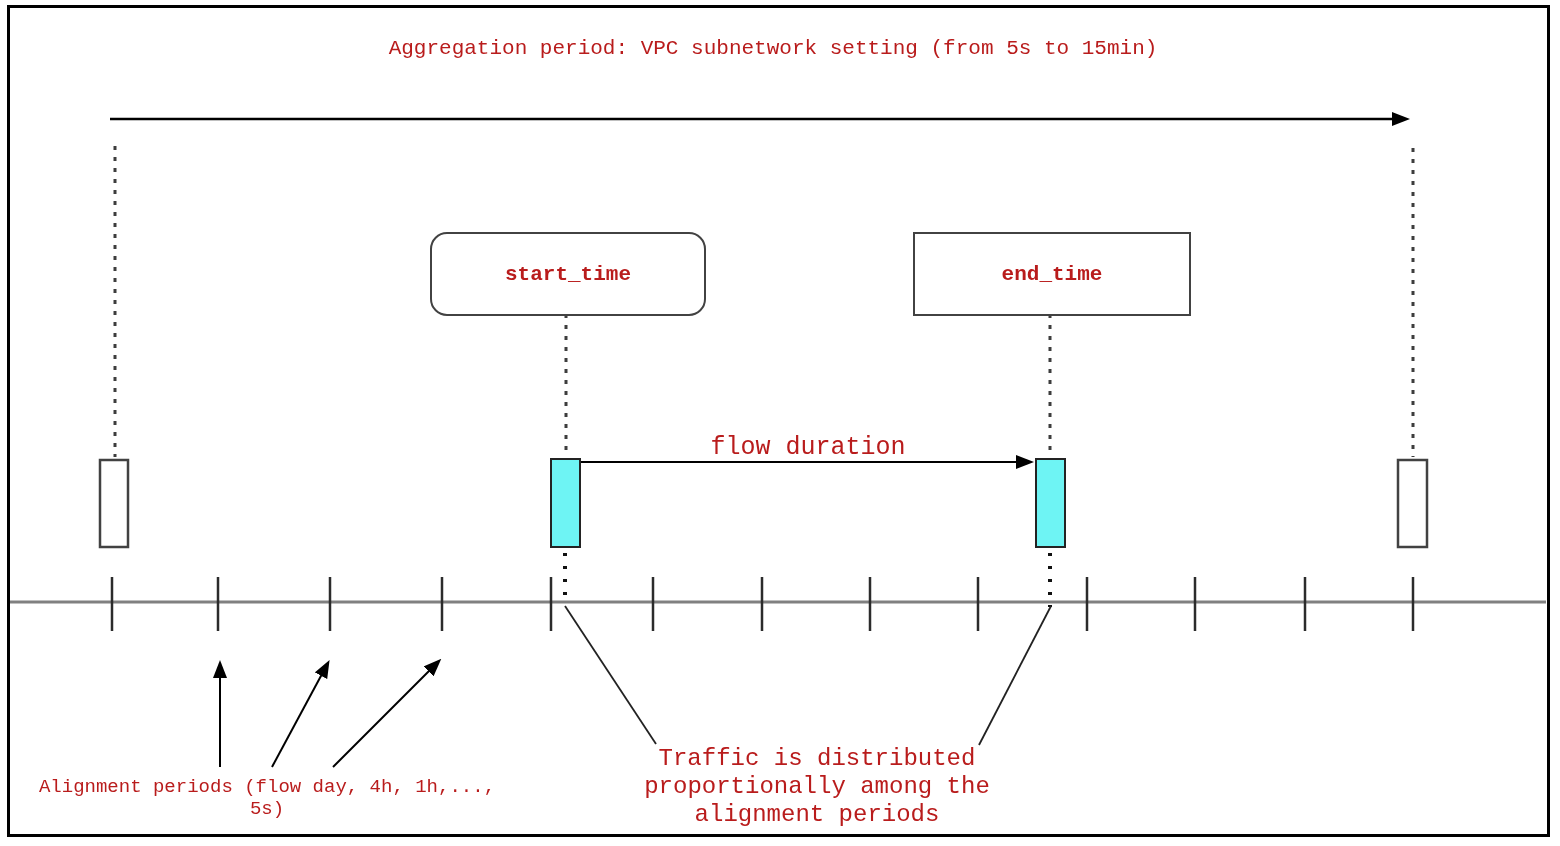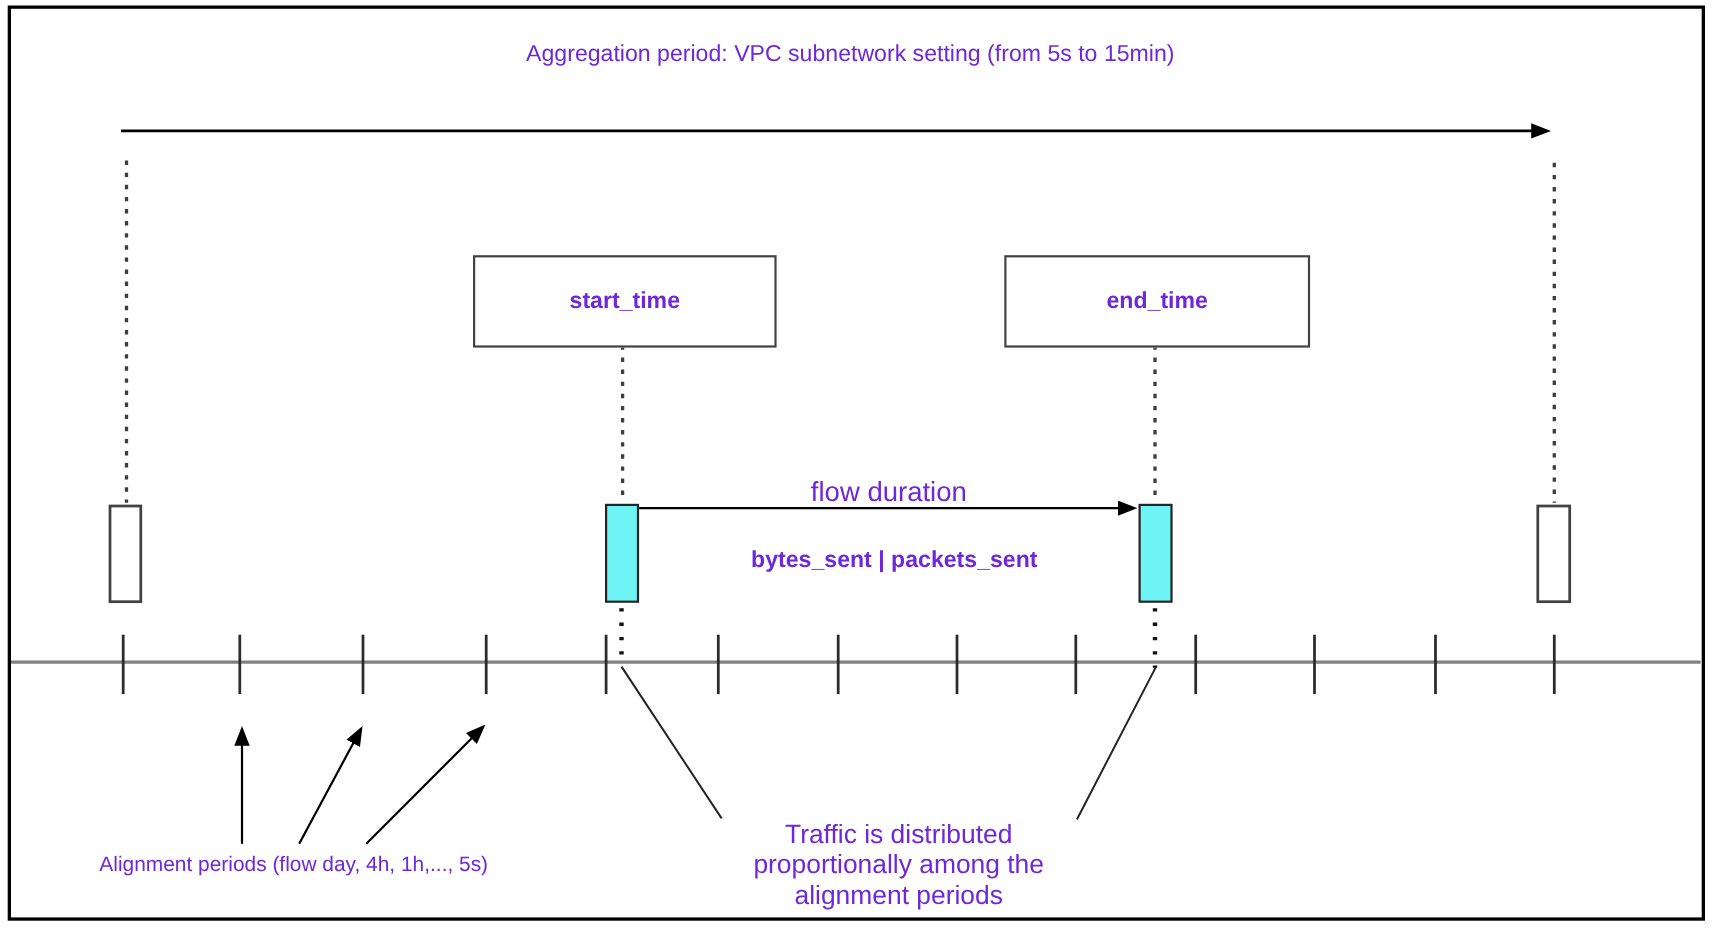--- a/index.html
+++ b/index.html
@@ -1,33 +1,33 @@
 <!DOCTYPE html>
 <html><head>
 <meta charset="utf-8">
 <style>
   html,body { margin:0; padding:0; background:#ffffff; }
   .canvas {
     position:relative; width:1560px; height:846px; background:#ffffff;
-    font-family:Liberation Sans, sans-serif; color:#6d28d9; overflow:hidden;
+    font-family:Liberation Mono, monospace; color:#b91c1c; overflow:hidden;
   }
   .frame {
     position:absolute; left:7px; top:5px; right:10px; bottom:9px;
     border:3px solid #000000; pointer-events:none;
   }
   svg.layer { position:absolute; left:0; top:0; width:1560px; height:846px; }
 
   .label { position:absolute; text-align:center; }
   .title { left:0; width:1546px; top:37px; font-size:21px; }
   .time-box {
     position:absolute; top:232px; height:80px; border:2px solid #424242;
     background:#ffffff; display:flex; align-items:center; justify-content:center;
     font-weight:bold; font-size:21px;
   }
-  .start-box { left:430px; width:272px; }
+  .start-box { left:430px; width:272px;border-radius:17px; }
   .end-box   { left:913px; width:274px; }
   .flow-label   { left:658px; width:300px; top:433px; font-size:25px; }
   .metrics-label{ left:613px; width:400px; top:497px; font-size:21px; font-weight:bold; }
   .align-label  { left:17px;  width:500px; top:776px; font-size:19px; }
   .traffic-note { left:642px; width:350px; top:745px; font-size:24px; line-height:28px; white-space:pre-line; }
 
   
   .solid-line   { stroke:#000000; stroke-width:2.5; fill:none; }
   .thin-arrow   { stroke:#000000; stroke-width:2;   fill:none; }
   .dashed-line  { stroke:#3d3d3d; stroke-width:3;   stroke-dasharray:4 7; fill:none; }
@@ -99,21 +99,20 @@
   <div class="time-box start-box">
     <span>start_time</span>
   </div>
 
   <div class="time-box end-box">
     <span>end_time</span>
   </div>
 
   <div class="label flow-label">flow duration</div>
 
-  <div class="label metrics-label">bytes_sent | packets_sent</div>
 
   <div class="label align-label">Alignment periods (flow day, 4h, 1h,..., 5s)</div>
 
   <div class="label traffic-note">Traffic is distributed
 proportionally among the
 alignment periods</div>
 
   <div class="frame"></div>
 </div>
 

